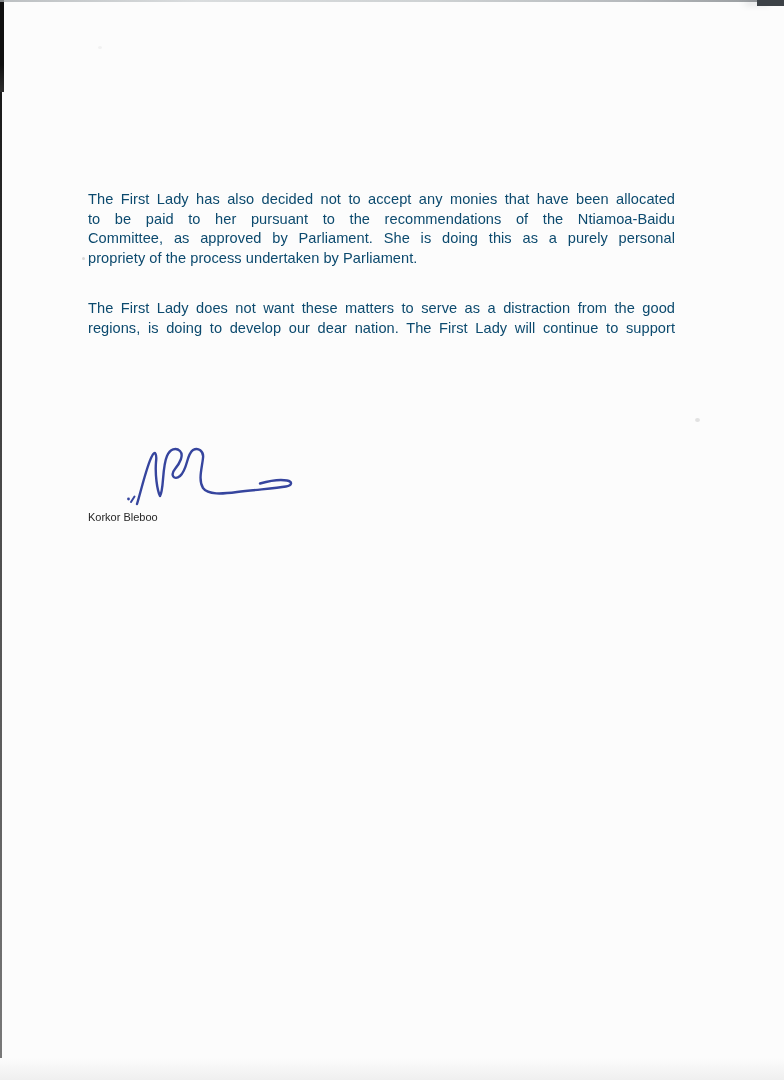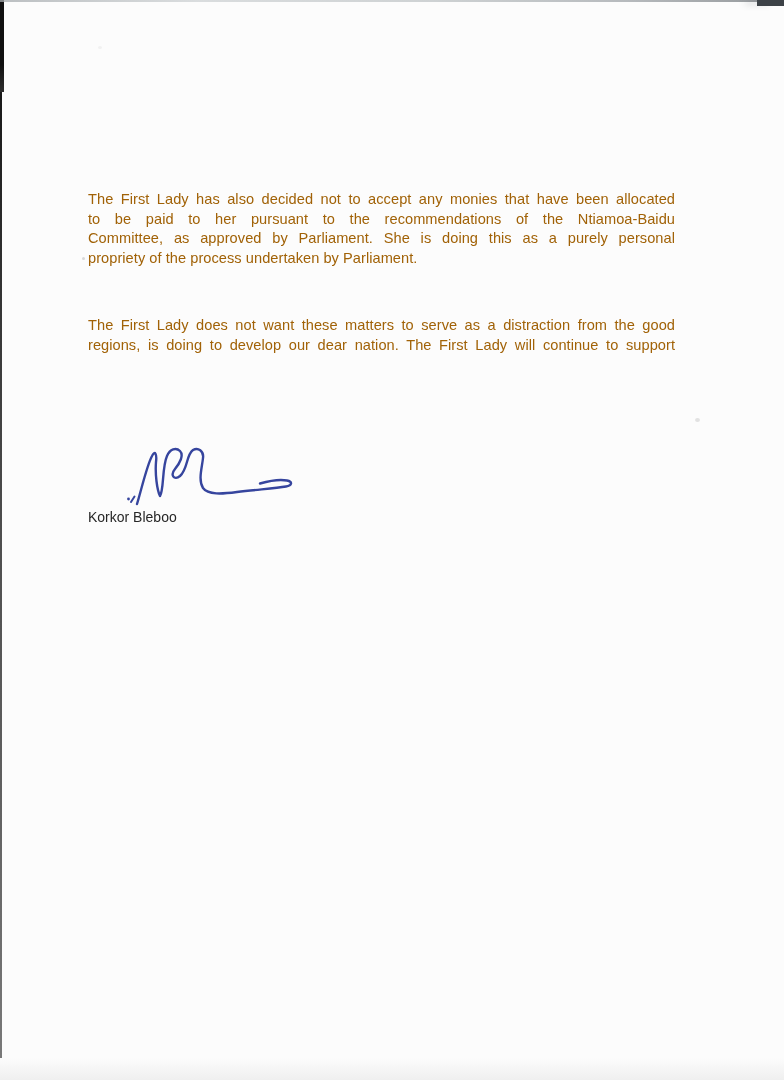--- a/index.html
+++ b/index.html
@@ -44,39 +44,39 @@
     background: linear-gradient(#fcfcfc 0%, #f4f4f4 60%, #efefef 100%);
   }
   .speck { position: absolute; border-radius: 50%; }
   .speck-a { left: 695px; top: 418px; width: 5px; height: 4px; background: #e2e2e2; }
   .speck-b { left: 82px;  top: 257px; width: 3px; height: 3px; background: #d8d8d8; }
   .speck-c { left: 98px;  top: 46px;  width: 4px; height: 3px; background: #f1f1f1; }
 
   
   .para {
     position: absolute; left: 88px; width: 587px;
-    color: #a16207;
+    color: #0c4a6e;
     font-size: 14.6px;
     line-height: 19.6px;
     letter-spacing: 0.05px;
   }
   .para-1 { top: 190px; }
-  .para-2 { top: 316px; }
+  .para-2 { top: 299px; }
   .jline      { text-align: justify; text-align-last: justify; white-space: normal; }
   .jline-last { text-align: right;    text-align-last: left; }
 
   
   .signature-wrap {
     position: absolute; left: 116px; top: 446px; width: 184px; height: 64px;
   }
   .signature-wrap svg { display: block; width: 184px; height: 64px; }
   .closing {
     position: absolute; left: 88px; top: 508px; width: 500px;
     color: #272727;
-    font-size: 14px;
+    font-size: 11px;
     line-height: 19.8px;
   }
 </style>
 </head>
 <body>
 
 <div class="page">
 
   <div class="artifact-left-edge"></div>
   <div class="artifact-left-edge-cap"></div>

